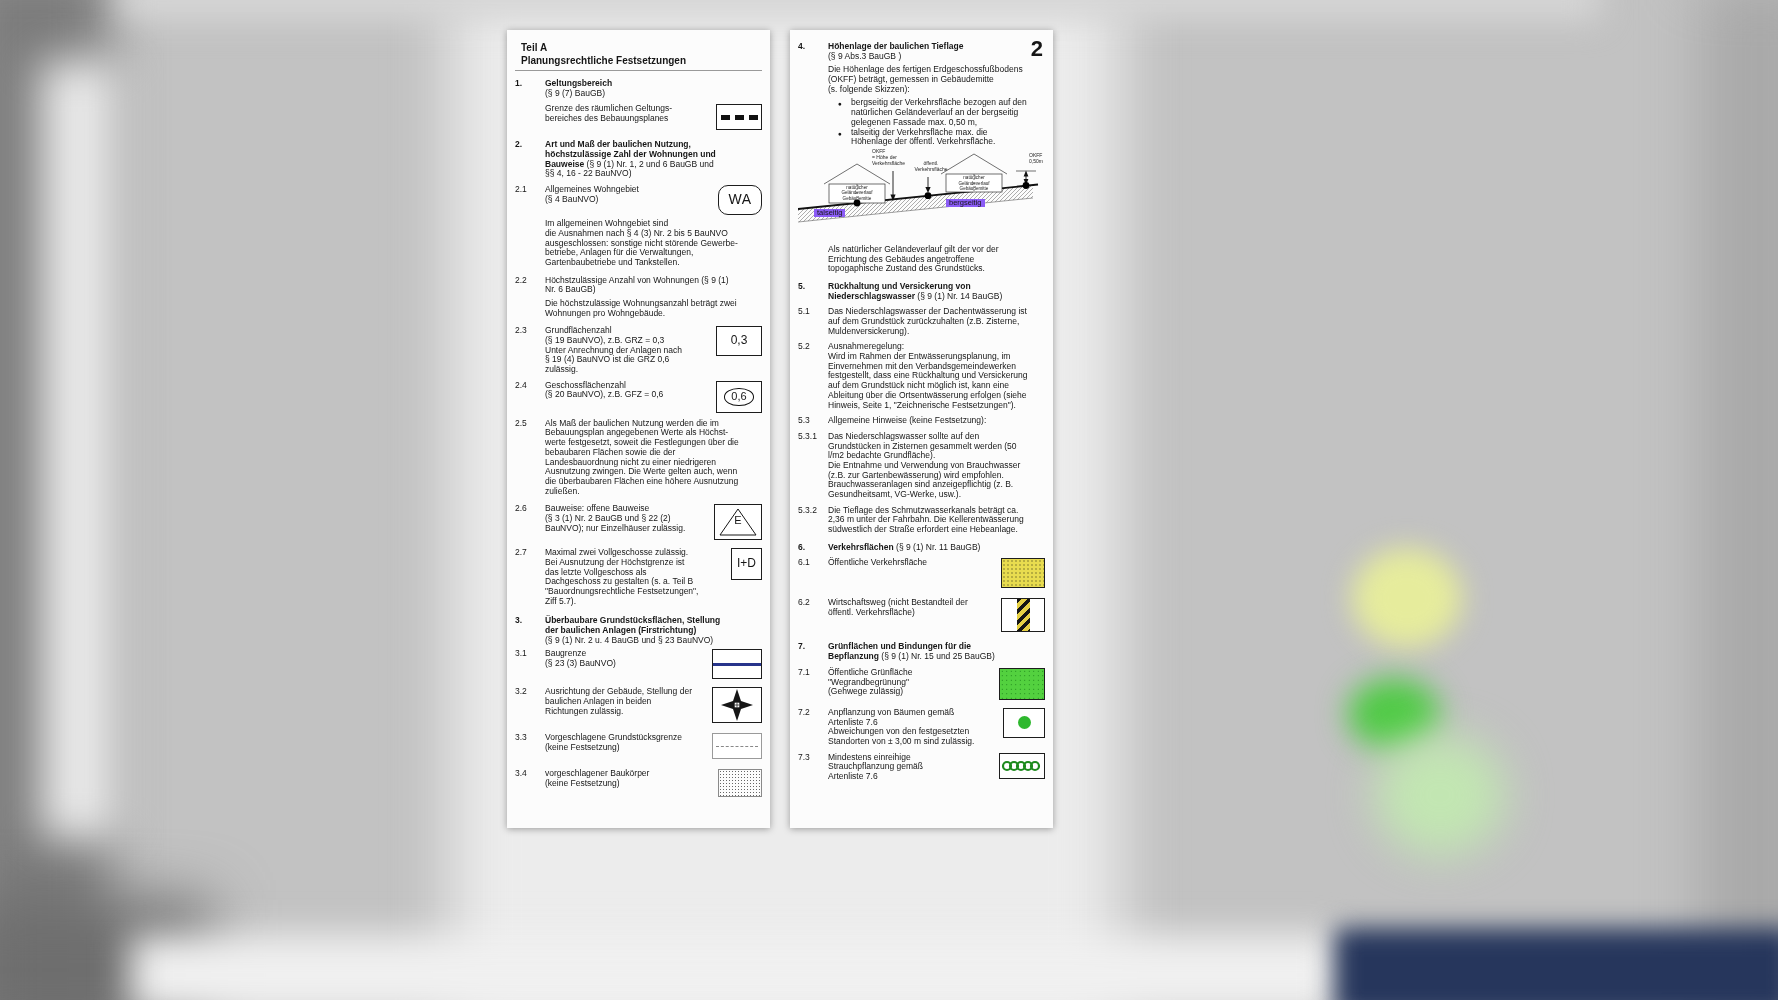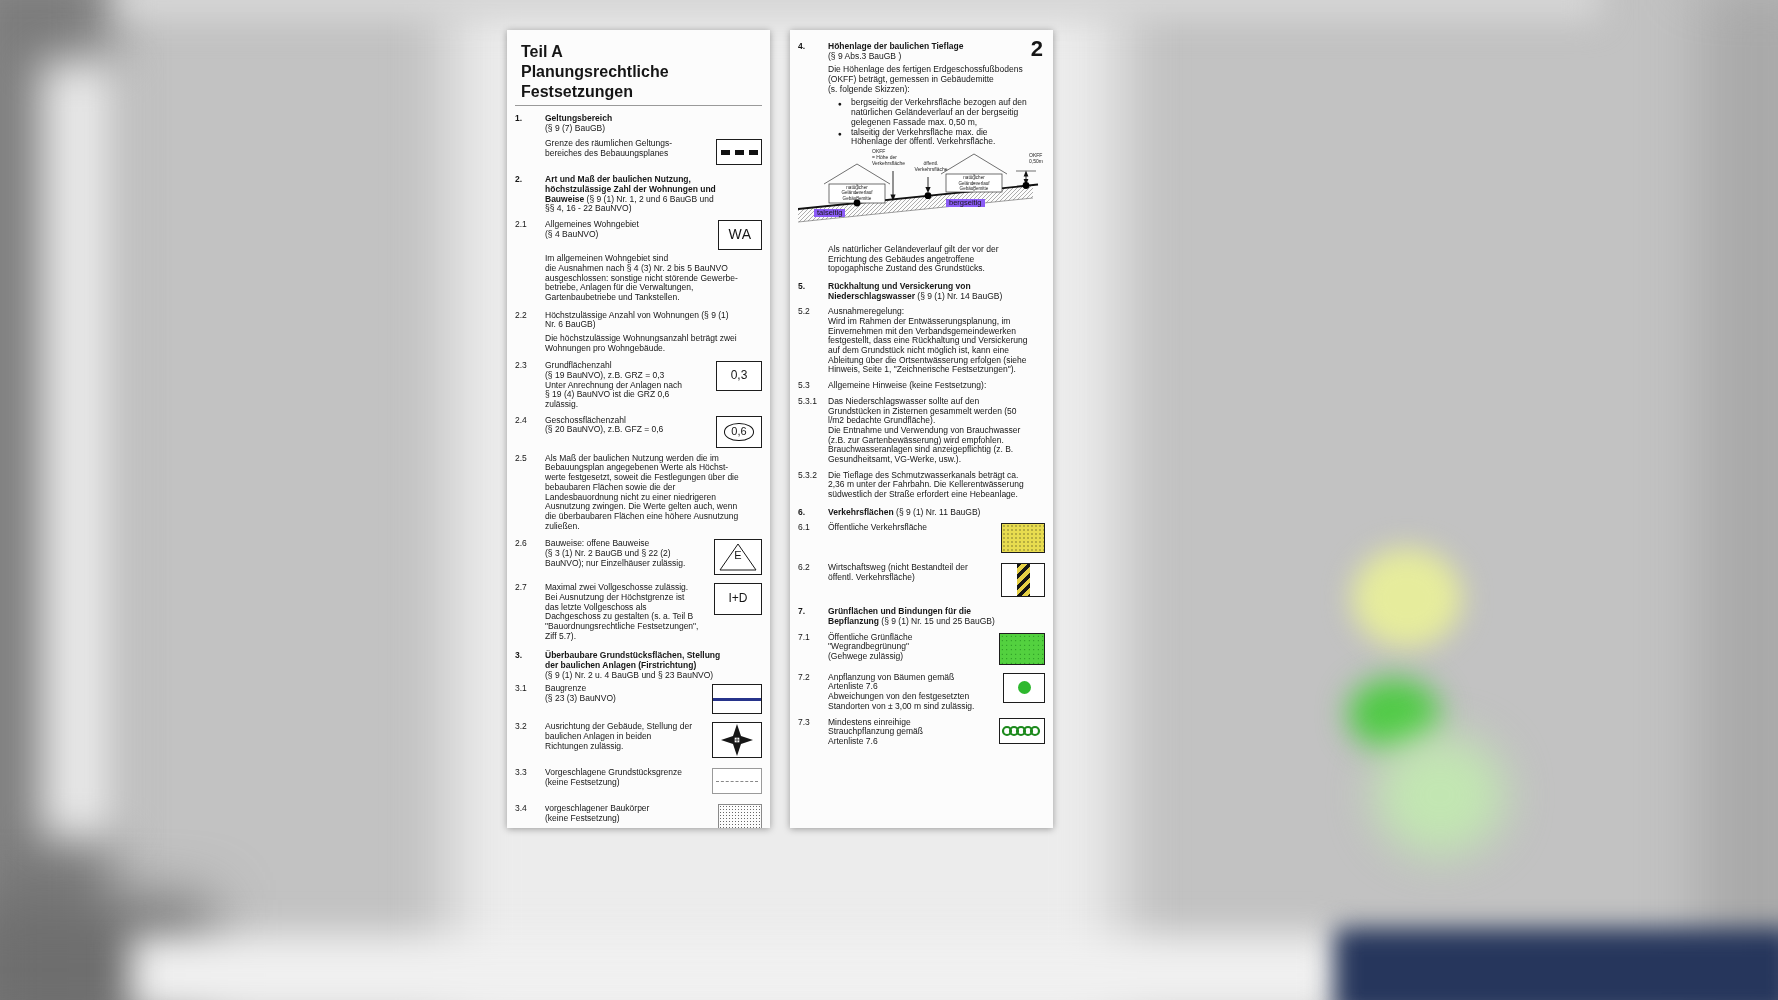--- a/index.html
+++ b/index.html
@@ -20,41 +20,41 @@
   .blob-green-pale{left:1375px;top:735px;width:130px;height:120px;background:#c2e6b2;border-radius:50%;filter:blur(22px);}
   .bg-navy{left:1335px;top:928px;width:460px;height:90px;background:#26365c;filter:blur(12px);}
 
   
   .page{position:absolute;top:30px;width:263px;height:798px;background:#fcfcfc;
         box-shadow:0 1px 7px rgba(0,0,0,.35);color:#161616;font-size:8.5px;line-height:1.14;overflow:hidden;}
   #page1{left:507px;} #page2{left:790px;}
   .inner{padding:8px 8px 0 8px;}
   .pre{white-space:pre-line;}
   .b{font-weight:bold;}
-  .doc-title{font-size:16px;font-weight:bold;line-height:1.25;margin:4px 0 3px 6px;white-space:pre-line;}
+  .doc-title{font-size:10px;font-weight:bold;line-height:1.25;margin:4px 0 3px 6px;white-space:pre-line;}
   .title-divider{border:none;border-top:1px solid #9a9a9a;margin:2px 0 8px 0;}
   .row{display:flex;align-items:flex-start;}
   .num{flex:none;width:30px;}
   .txt{flex:1;min-width:0;}
   .sym{flex:none;width:56px;display:flex;justify-content:flex-end;}
   .gap4{margin-bottom:4px;}.gap6{margin-bottom:6px;}.gap8{margin-bottom:8px;}
   .gap10{margin-bottom:10px;justify-content:space-between;}
 
   
   .box{border:1px solid #1d1d1d;background:#fff;display:flex;align-items:center;justify-content:center;box-sizing:border-box;}
   .box-dash{width:46px;height:26px;}
   .dash-line{width:37px;height:5px;background:repeating-linear-gradient(90deg,#111 0 9px,transparent 9px 14px);}
-  .box-wa{width:44px;height:30px;font-size:14px;letter-spacing:.5px;}
+  .box-wa{width:44px;height:30px;font-size:14px;letter-spacing:.5px;border-radius:10px;}
   .box-val{width:46px;height:30px;font-size:12px;}
   .box-gfz{width:46px;height:32px;}
   .ellipse{border:1px solid #111;border-radius:50%;padding:1px 6px 2px 6px;font-size:11px;}
   .box-tri{width:48px;height:36px;position:relative;}
   .box-tri svg{position:absolute;left:0;top:0;}
   .tri-letter{position:absolute;left:0;top:9px;width:100%;text-align:center;font-size:11px;}
-  .box-id{width:48px;height:32px;font-size:12px;}
+  .box-id{width:31px;height:32px;font-size:12px;}
   .box-baugrenze{width:50px;height:30px;}
   .blue-line{width:100%;height:2.5px;background:#27348b;}
   .box-star{width:50px;height:36px;}
   .box-dashed{width:50px;height:26px;border:1px solid #9a9a9a;}
   .thin-dash{width:42px;border-top:1px dashed #888;}
   .box-stipple{width:42px;height:26px;border:1px solid #8a8a8a;
      background-image:radial-gradient(#666 .5px,transparent .6px);background-size:3px 3px;}
   .box-yellow{width:44px;height:30px;background-color:#e8dc4f;
      background-image:radial-gradient(#3a3a1a .6px,transparent .75px);background-size:4px 4px;}
   .box-hazard{width:44px;height:34px;}
@@ -365,20 +365,26 @@
 Errichtung des Gebäudes angetroffene
 topogaphische Zustand des Grundstücks.</div>
       </div>
 
       <div class="row gap6">
         <div class="num b">5.</div>
         <div class="txt pre"><span class="b">Rückhaltung und Versickerung von
 Niederschlagswasser</span><span> (§ 9 (1) Nr. 14 BauGB)</span></div>
       </div>
 
+      <div class="row gap6">
+        <div class="num">5.1</div>
+        <div class="txt pre">Das Niederschlagswasser der Dachentwässerung ist
+auf dem Grundstück zurückzuhalten (z.B. Zisterne,
+Muldenversickerung).</div>
+      </div>
 
       <div class="row gap6">
         <div class="num">5.2</div>
         <div class="txt pre">Ausnahmeregelung:
 Wird im Rahmen der Entwässerungsplanung, im
 Einvernehmen mit den Verbandsgemeindewerken
 festgestellt, dass eine Rückhaltung und Versickerung
 auf dem Grundstück nicht möglich ist, kann eine
 Ableitung über die Ortsentwässerung erfolgen (siehe
 Hinweis, Seite 1, "Zeichnerische Festsetzungen").</div>

